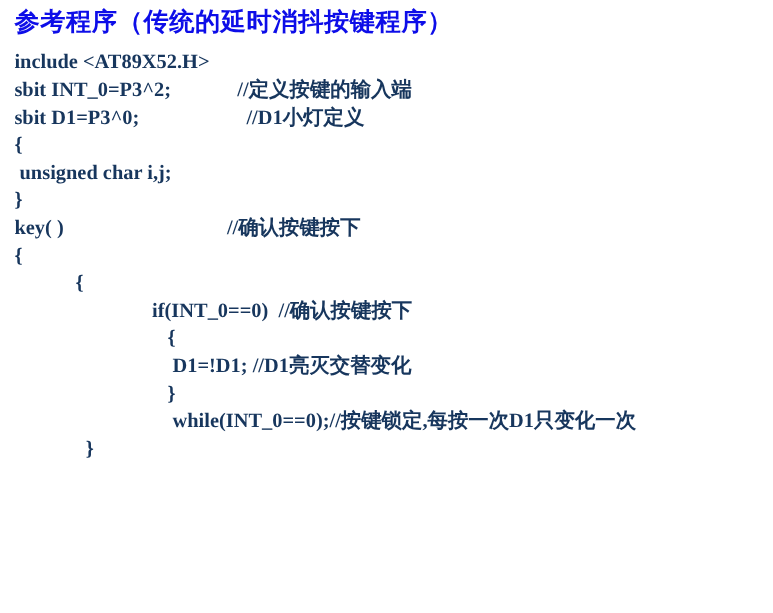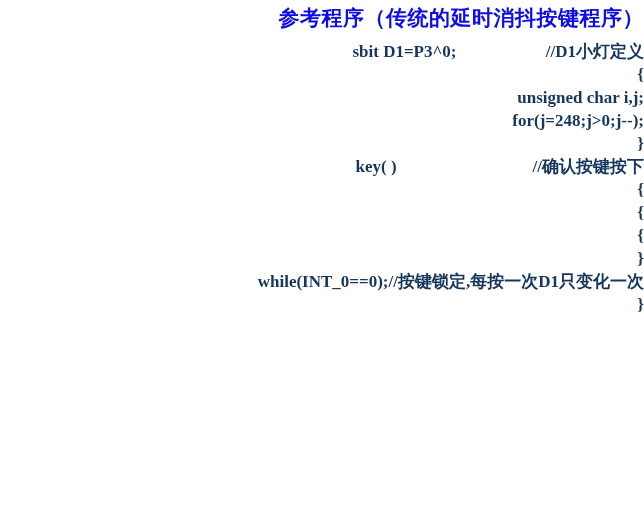--- a/index.html
+++ b/index.html
@@ -11,21 +11,20 @@
     width: 644px;
     height: 511px;
     overflow: hidden;
   }
   .slide {
     box-sizing: border-box;
     width: 644px;
     height: 468px;
     padding: 5px 0 0 12px;
     background: #ffffff;
-    text-align: right;
   }
   .page-title {
     margin: 0 0 9px 0;
     font-family: "Liberation Serif", "DejaVu Serif", serif;
     font-weight: bold;
     font-size: 21px;
     line-height: 26px;
     letter-spacing: 0.5px;
     white-space: pre;
   }
@@ -39,26 +38,29 @@
     white-space: pre;
     min-height: 23px;
   }
 </style>
 </head>
 <body>
 
 <div class="slide">
   <h1 class="page-title" style="color: rgb(13, 13, 232);">参考程序（传统的延时消抖按键程序）</h1>
   <div class="code-block" style="color: rgb(23, 54, 93);">
+      <div class="code-line">include &lt;AT89X52.H&gt;</div>
+      <div class="code-line">sbit INT_0=P3^2;             //定义按键的输入端</div>
       <div class="code-line">sbit D1=P3^0;                     //D1小灯定义</div>
       <div class="code-line">{</div>
       <div class="code-line"> unsigned char i,j;</div>
-      <div class="code-line"> for(j=248;j&gt;0;j--);</div>
       <div class="code-line">}</div>
       <div class="code-line">key( )                                //确认按键按下</div>
       <div class="code-line">{</div>
       <div class="code-line">            {</div>
+      <div class="code-line">                           if(INT_0==0)  //确认按键按下</div>
       <div class="code-line">                              {</div>
+      <div class="code-line">                               D1=!D1; //D1亮灭交替变化</div>
       <div class="code-line">                              }</div>
       <div class="code-line">                               while(INT_0==0);//按键锁定,每按一次D1只变化一次</div>
       <div class="code-line">              }</div>
     </div>
 </div>
 
 </body></html>

